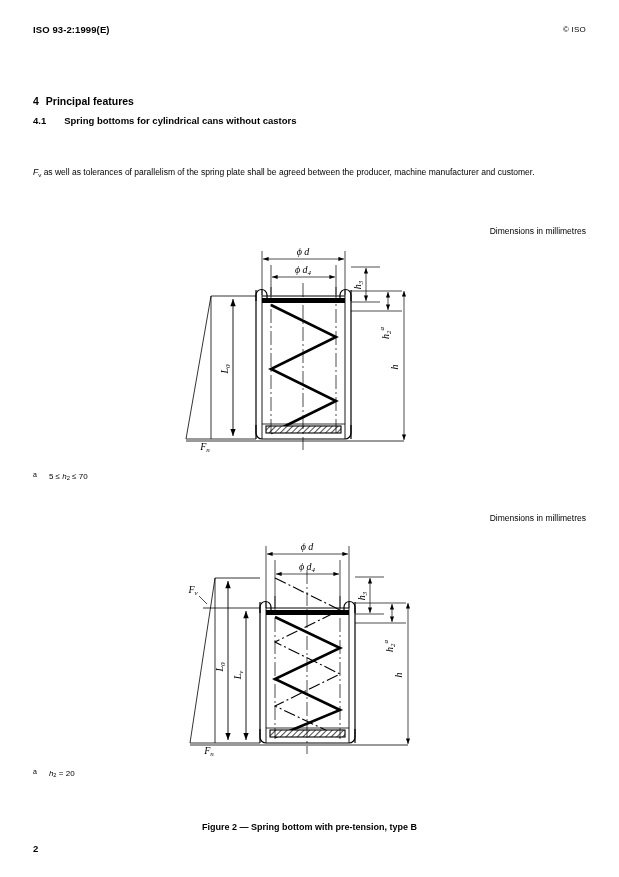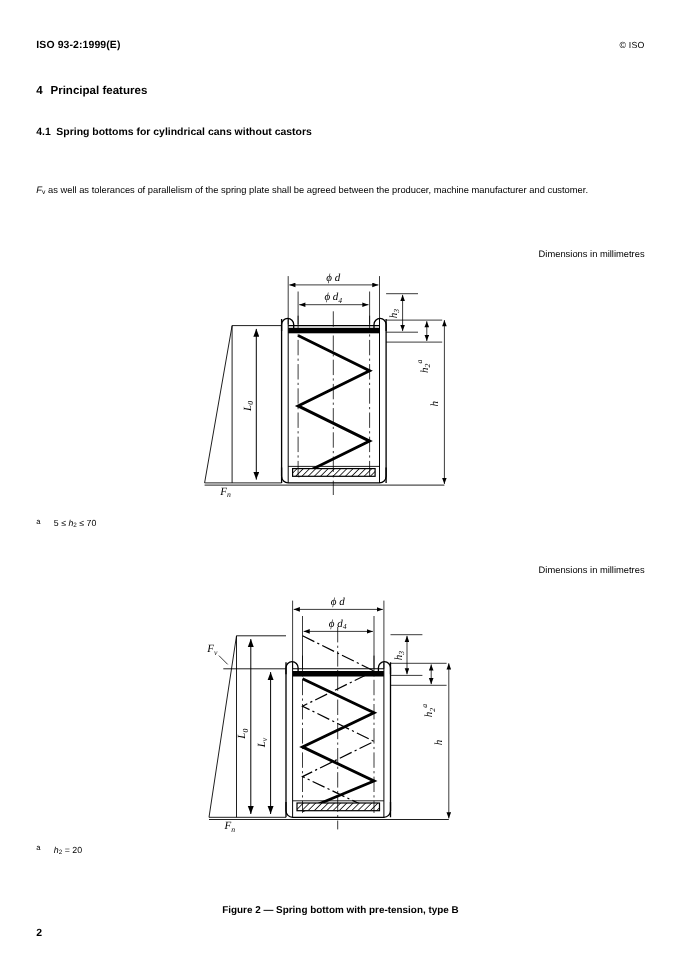--- a/index.html
+++ b/index.html
@@ -15,21 +15,21 @@
     position: relative;
     width: 619px;
     height: 877px;
     background: #ffffff;
     overflow: hidden;
   }
 
   
   .run-head {
     position: absolute;
-    top: 36px;
+    top: 24px;
     left: 33px;
     right: 33px;
     height: 14px;
   }
   .run-head-left {
     position: absolute;
     left: 0;
     top: 0;
     font-size: 9.5px;
     font-weight: bold;
@@ -40,34 +40,34 @@
     right: 0;
     top: 1px;
     font-size: 8px;
     letter-spacing: 0.2px;
   }
 
   
   .clause-h1 {
     position: absolute;
     left: 33px;
-    top: 76px;
+    top: 95px;
     font-size: 10.5px;
     font-weight: bold;
   }
   .clause-h1 .num { margin-right: 7px; }
 
   .clause-h2 {
     position: absolute;
     left: 33px;
     top: 115px;
     font-size: 9.5px;
     font-weight: bold;
   }
-  .clause-h2 .num { margin-right: 5px; }
+  .clause-h2 .num { margin-right: 18px; }
 
   .para {
     position: absolute;
     left: 33px;
     width: 553px;
     font-size: 8.5px;
     line-height: 12px;
   }
   .para-see { top: 141px; }
   .para-fv  { top: 166px; text-align: justify; }

